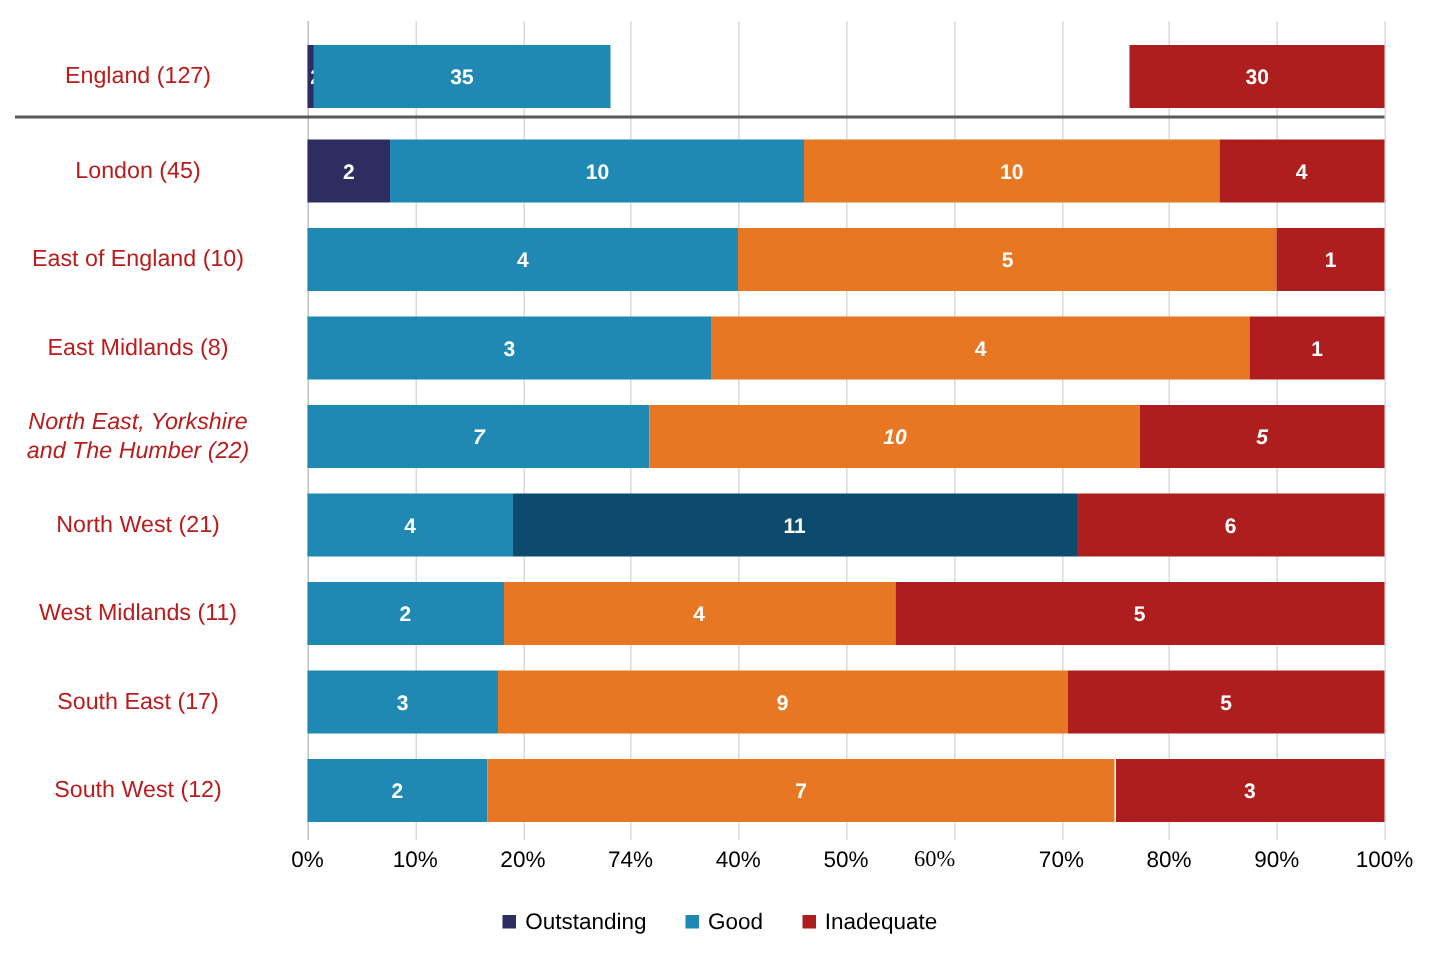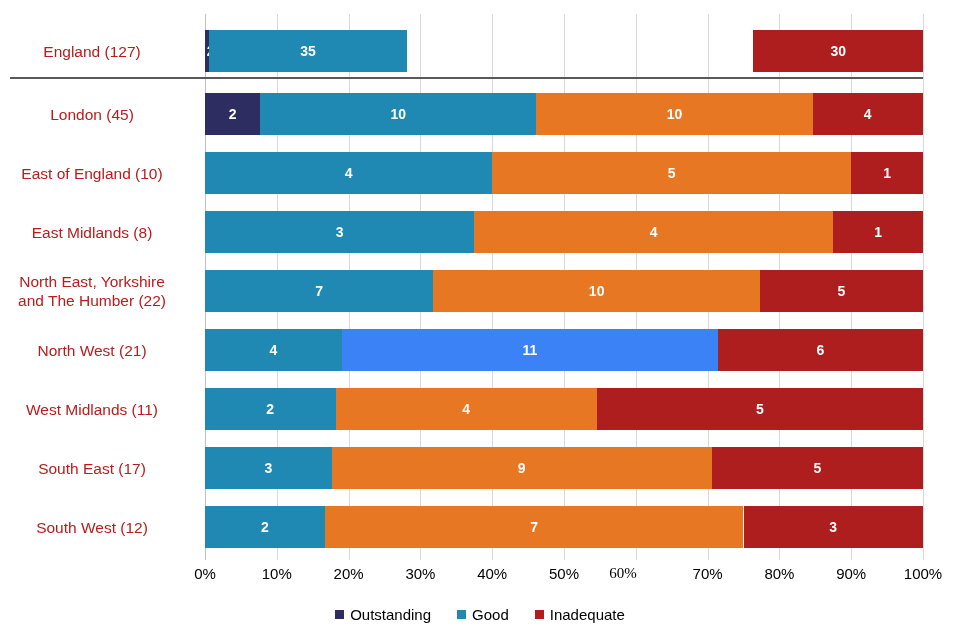--- a/index.html
+++ b/index.html
@@ -201,39 +201,39 @@
         <div class="bar" style="left: 0px; width: 269.25px; background: rgb(32, 137, 179);">
           <span class="bar-value">3</span>
         </div>
         <div class="bar" style="left: 269.25px; width: 359px; background: rgb(232, 119, 35);">
           <span class="bar-value">4</span>
         </div>
         <div class="bar" style="left: 628.25px; width: 89.75px; background: rgb(175, 30, 30);">
           <span class="bar-value">1</span>
         </div>
       </div>
-      <div class="row" style="top: 256px;">
+      <div class="row" style="top: 256px; font-style: italic;">
         <div class="row-label two-line">North East, Yorkshire
 and The Humber (22)</div>
         <div class="bar" style="left: 0px; width: 228.455px; background: rgb(32, 137, 179);">
           <span class="bar-value">7</span>
         </div>
         <div class="bar" style="left: 228.455px; width: 326.364px; background: rgb(232, 119, 35);">
           <span class="bar-value">10</span>
         </div>
         <div class="bar" style="left: 554.818px; width: 163.182px; background: rgb(175, 30, 30);">
           <span class="bar-value">5</span>
         </div>
       </div>
       <div class="row" style="top: 315px;">
         <div class="row-label one-line">North West (21)</div>
         <div class="bar" style="left: 0px; width: 136.762px; background: rgb(32, 137, 179);">
           <span class="bar-value">4</span>
         </div>
-        <div class="bar" style="left: 136.762px; width: 376.095px; background: #3b82f6;">
+        <div class="bar" style="left: 136.762px; width: 376.095px; background: #0c4a6e;">
           <span class="bar-value">11</span>
         </div>
         <div class="bar" style="left: 512.857px; width: 205.143px; background: rgb(175, 30, 30);">
           <span class="bar-value">6</span>
         </div>
       </div>
       <div class="row" style="top: 374px;">
         <div class="row-label one-line">West Midlands (11)</div>
         <div class="bar" style="left: 0px; width: 130.545px; background: rgb(32, 137, 179);">
           <span class="bar-value">2</span>
@@ -268,21 +268,21 @@
         <div class="bar" style="left: 538.5px; width: 179.5px; background: rgb(175, 30, 30);">
           <span class="bar-value">3</span>
         </div>
       </div>
     </div>
 
   <div class="x-axis" id="x-axis">
       <div class="x-tick" style="left: 0px;">0%</div>
       <div class="x-tick" style="left: 71.8px;">10%</div>
       <div class="x-tick" style="left: 143.6px;">20%</div>
-      <div class="x-tick" style="left: 215.4px;">30%</div>
+      <div class="x-tick" style="left: 215.4px;">74%</div>
       <div class="x-tick" style="left: 287.2px;">40%</div>
       <div class="x-tick" style="left: 359px;">50%</div>
       <div class="x-tick" style="left: 418px; font-family: Liberation Serif, serif;">60%</div>
       <div class="x-tick" style="left: 502.6px;">70%</div>
       <div class="x-tick" style="left: 574.4px;">80%</div>
       <div class="x-tick" style="left: 646.2px;">90%</div>
       <div class="x-tick" style="left: 718px;">100%</div>
     </div>
 
   <div class="legend" id="legend">

